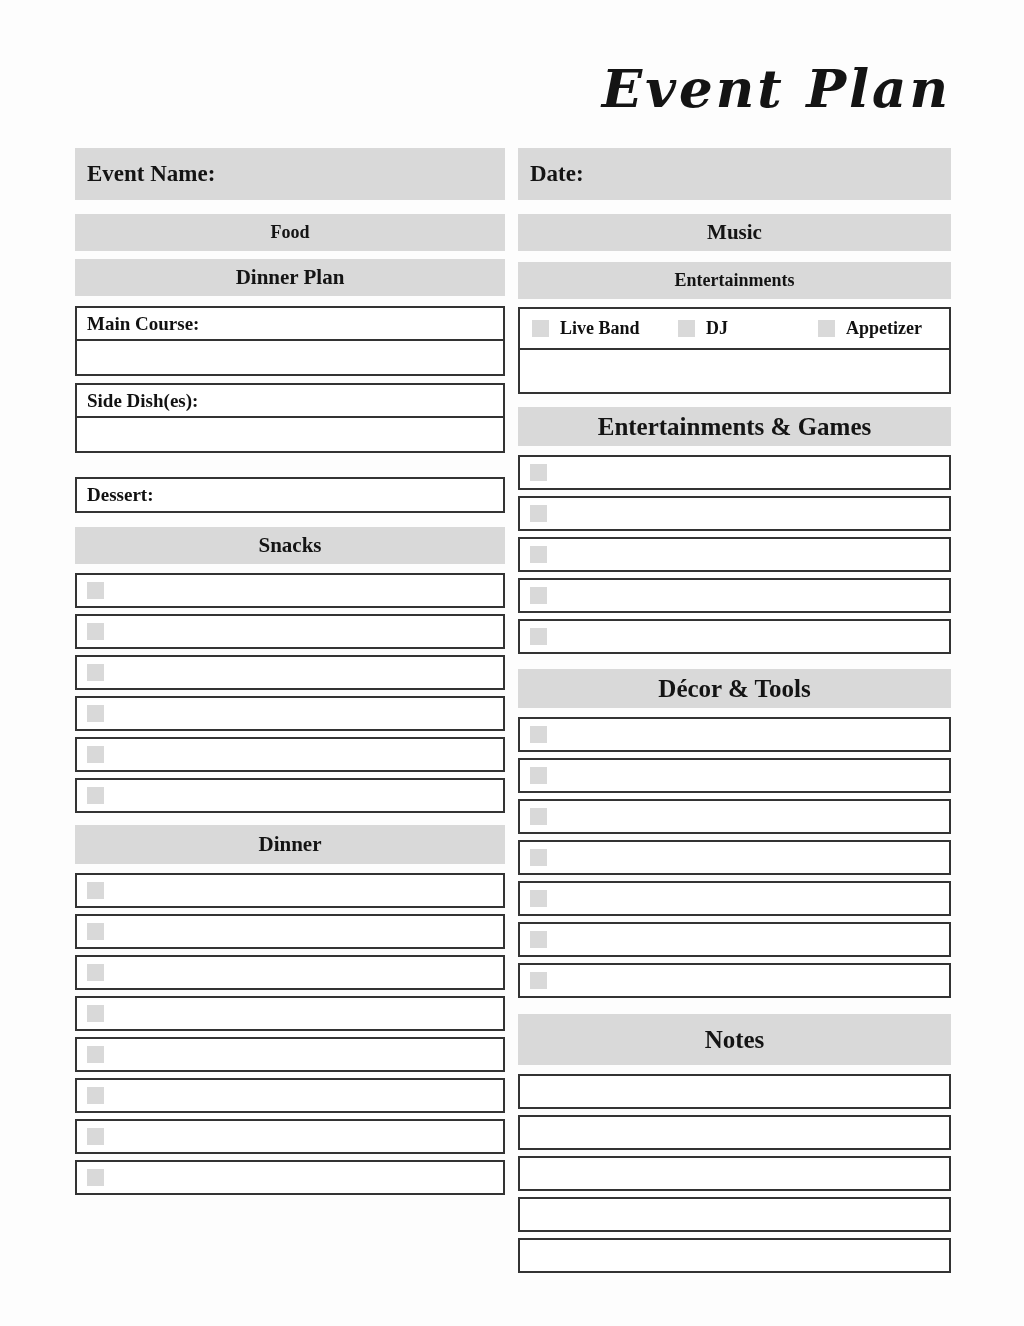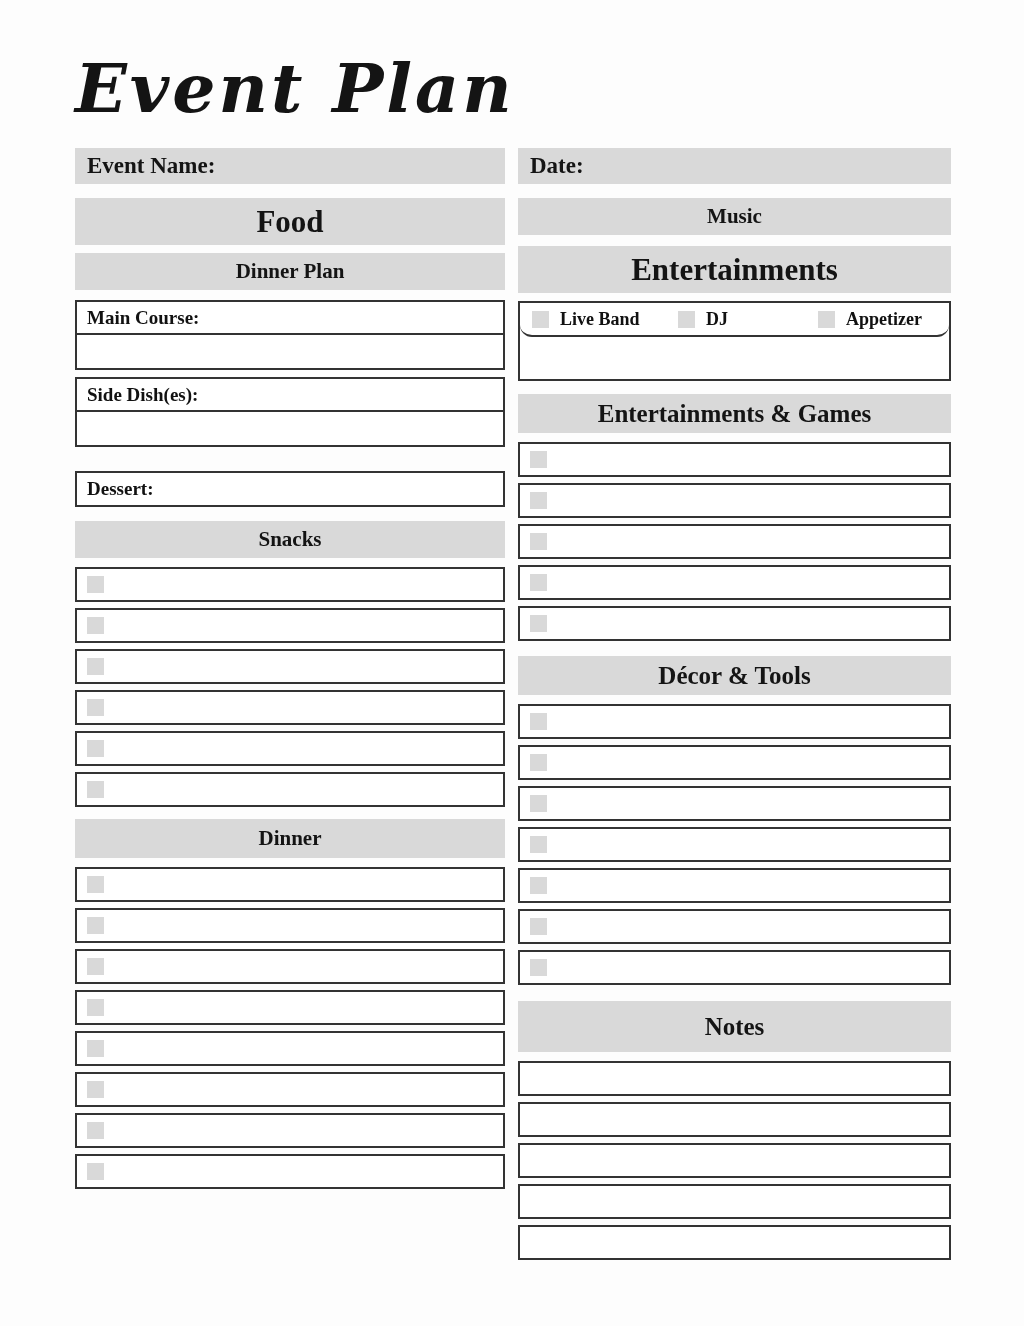--- a/index.html
+++ b/index.html
@@ -12,42 +12,42 @@
     margin: 0 auto;
     background: var(--page-bg, #fdfdfd);
     font-family: "Liberation Serif", serif;
     color: #111;
     padding: 42px 73px 0 75px;
   }
   .title {
     font-family: "DejaVu Serif", serif;
     font-style: italic;
     font-weight: 700;
-    font-size: 68px;
+    font-size: 53px;
     letter-spacing: 3px;
-    text-align: left;
+    text-align: right;
     margin: 0 0 14px 0;
     height: 92px;
     line-height: 92px;
     color: #141414;
   }
   .columns { display: flex; gap: 13px; }
   .col-left  { width: 430px; flex: none; }
   .col-right { width: 433px; flex: none; }
 
   .bar {
     background: var(--header-bg, #d9d9d9);
     display: flex;
     align-items: center;
     justify-content: center;
     font-weight: 700;
     color: #141414;
   }
-  .bar-field { justify-content: flex-start; padding-left: 12px; font-size: 23px; height: 36px; margin-bottom: 14px; }
-  .bar-h1 { height: 47px; font-size: 31px; margin-bottom: 8px; }
+  .bar-field { justify-content: flex-start; padding-left: 12px; font-size: 23px; height: 52px; margin-bottom: 14px; }
+  .bar-h1 { height: 37px; font-size: 18px; margin-bottom: 8px; }
   .bar-h2 { height: 37px; font-size: 21px; margin-bottom: 10px; }
   .bar-h2r { height: 39px; font-size: 25px; margin-bottom: 9px; align-items: center; }
   .mt12 { margin-top: 12px; }
 
   .field-box {
     border: 2px solid var(--border, #333333);
     background: #fff;
     margin-bottom: 7px;
   }
   .field-label {
@@ -79,24 +79,23 @@
     display: inline-block;
     flex: none;
   }
   .row-text { margin-left: 10px; font-size: 16px; }
 
   .music-box { border: 2px solid var(--border, #333333); background: #fff; margin-bottom: 13px; }
   .music-row {
     display: grid;
     grid-template-columns: 146px 140px 1fr;
     align-items: center;
-    height: 34px;
+    height: 41px;
     border-bottom: 2px solid var(--border, #333333);
     padding-left: 12px;
-    border-radius: 12px;
   }
   .music-opt { display: flex; align-items: center; gap: 11px; font-weight: 700; font-size: 18px; }
   .music-blank { height: 42px; background: #fff; }
 </style>
 </head>
 <body>
 
 <div class="page" style="--page-bg: #fdfdfd; --header-bg: #d9d9d9; --checkbox-bg: #d9d9d9; --border: #333333;">
 
   <h1 class="title">Event Plan</h1>

